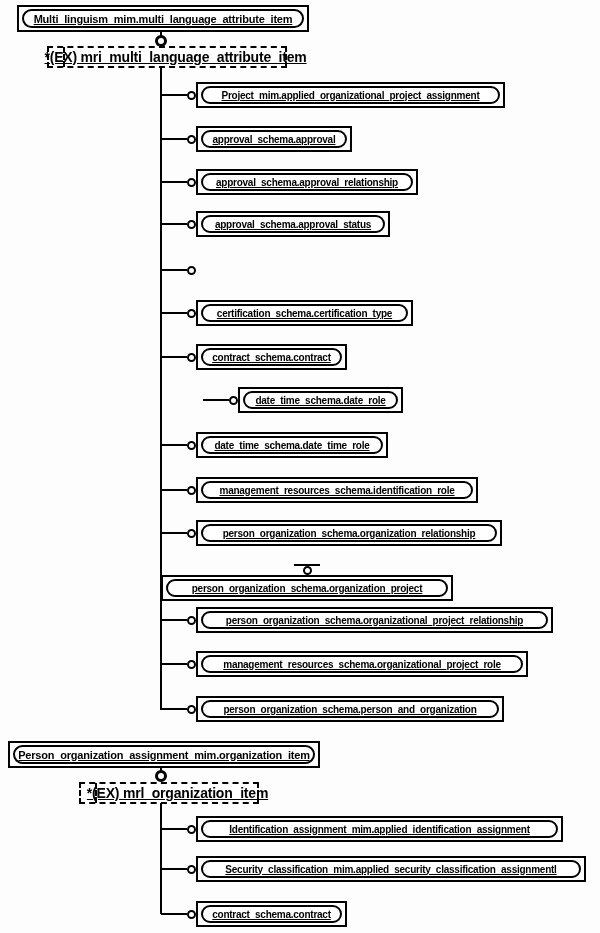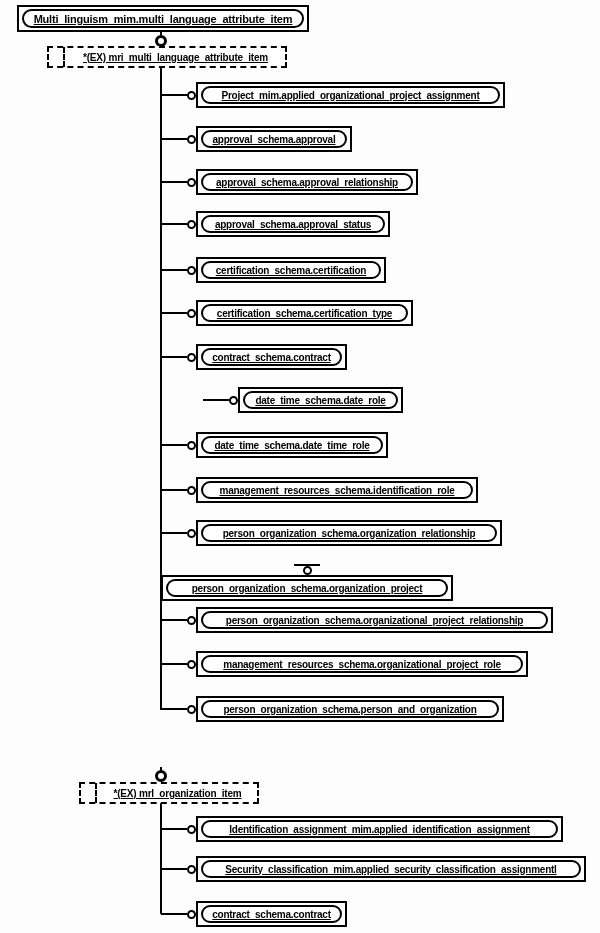--- a/index.html
+++ b/index.html
@@ -10,21 +10,21 @@
   .ring{position:absolute;width:6px;height:6px;border:3px solid #000;border-radius:50%;background:#fff;}
   
   .topnode{position:absolute;height:27px;box-sizing:border-box;border:2px solid #000;background:#fff;padding:2px 3px;}
   .topnode .inner{height:100%;box-sizing:border-box;border:2px solid #000;border-radius:12px;
                   display:flex;align-items:center;justify-content:center;overflow:hidden;}
   .toplbl{font-size:11px;font-weight:bold;text-decoration:underline;white-space:nowrap;letter-spacing:-0.2px;color:#000;}
   
   .extbox{position:absolute;height:22px;box-sizing:border-box;border:2px dashed #000;background:#fff;
           display:flex;align-items:center;justify-content:center;padding-left:17px;}
   .extdiv{position:absolute;left:14px;top:-1px;bottom:-1px;border-left:2px dashed #000;}
-  .extlbl{font-size:10px;font-weight:bold;text-decoration:underline;white-space:nowrap;letter-spacing:-0.2px;color:#000;}
+  .extlbl{font-size:14px;font-weight:bold;text-decoration:underline;white-space:nowrap;letter-spacing:-0.2px;color:#000;}
   
   .row{position:absolute;left:161px;height:26px;display:flex;align-items:center;border-radius:13px;}
   .hline{width:26px;height:2px;background:#000;flex:none;}
   .port{width:5px;height:5px;border:2px solid #000;border-radius:50%;background:#fff;flex:none;}
   .node{flex:none;height:26px;box-sizing:border-box;border:2px solid #000;background:#fff;padding:2px 3px;}
   .node .inner{height:100%;box-sizing:border-box;border:2px solid #000;border-radius:11px;
                display:flex;align-items:center;justify-content:center;overflow:hidden;padding:0 4px;}
   .lbl{font-size:10px;font-weight:bold;text-decoration:underline;white-space:nowrap;letter-spacing:-0.25px;color:#000;}
 </style>
 </head>
@@ -84,25 +84,20 @@
     <div class="node" style="width:194px;">
       <div class="inner">
         <span class="lbl">approval_schema.approval_status</span>
       </div>
     </div>
   </div>
 
   <div class="row" style="top:257px;">
     <div class="hline"></div>
     <div class="port"></div>
-    <div class="node" style="width:190px;">
-      <div class="inner">
-        <span class="lbl">certification_schema.certification</span>
-      </div>
-    </div>
   </div>
 
   <div class="row" style="top:300px;">
     <div class="hline"></div>
     <div class="port"></div>
     <div class="node" style="width:217px;">
       <div class="inner">
         <span class="lbl">certification_schema.certification_type</span>
       </div>
     </div>
@@ -191,20 +186,25 @@
   <div class="row" style="top:696px;">
     <div class="hline"></div>
     <div class="port"></div>
     <div class="node" style="width:308px;">
       <div class="inner">
         <span class="lbl">person_organization_schema.person_and_organization</span>
       </div>
     </div>
   </div>
 
+  <div class="topnode" style="left:8px;top:741px;width:312px;">
+    <div class="inner">
+      <span class="toplbl">Person_organization_assignment_mim.organization_item</span>
+    </div>
+  </div>
 
   <div class="vline" style="left:160px;top:767px;height:5px;"></div>
   <div class="ring" style="left:155px;top:770px;"></div>
 
   <div class="extbox" style="left:79px;top:782px;width:180px;">
     <span class="extdiv"></span>
     <span class="extlbl">*(EX) mrl_organization_item</span>
   </div>
 
   <div class="vline" style="left:160px;top:803px;height:111px;"></div>

